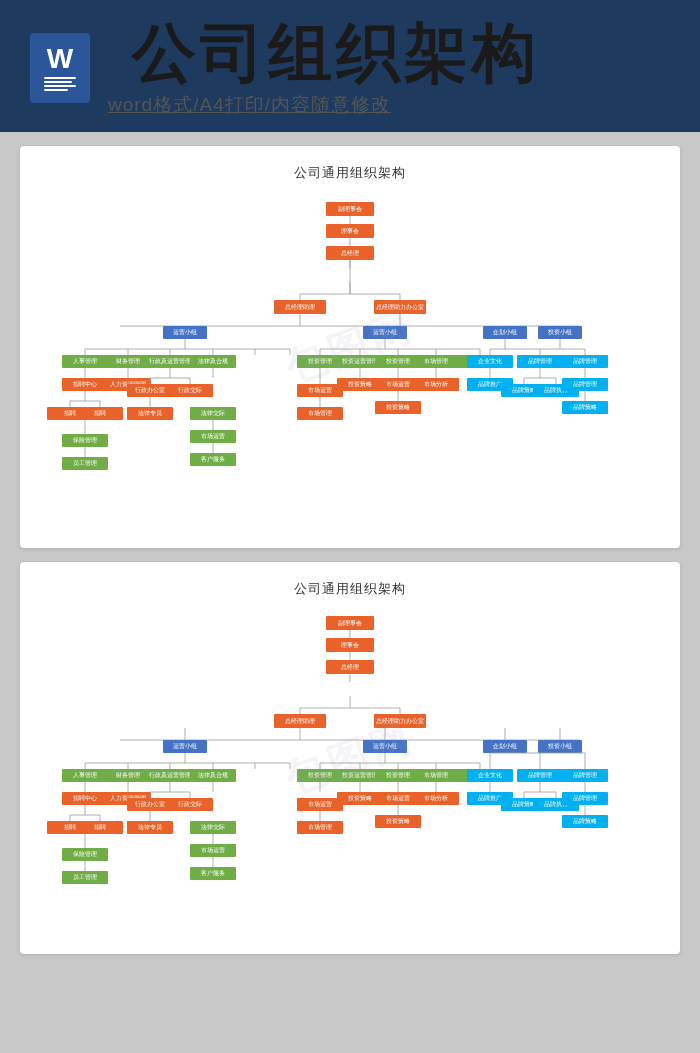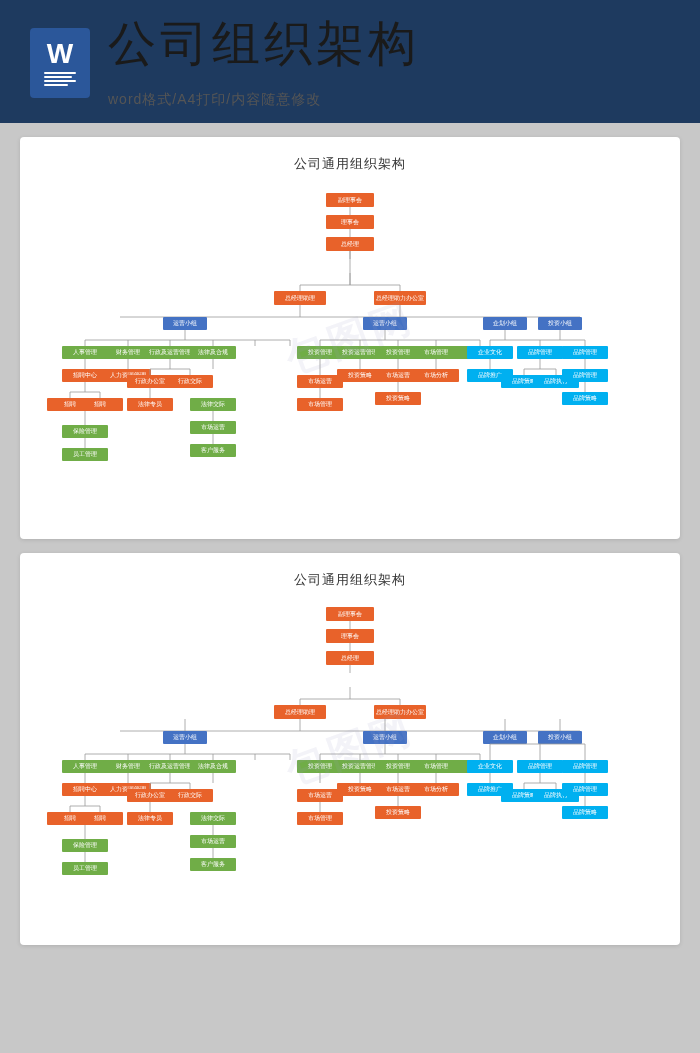--- a/index.html
+++ b/index.html
@@ -51,31 +51,33 @@
       height: 2px;
       border-radius: 1px;
     }
     .word-icon .line:nth-child(1) { width: 32px; }
     .word-icon .line:nth-child(2) { width: 28px; }
     .word-icon .line:nth-child(3) { width: 32px; }
     .word-icon .line:nth-child(4) { width: 24px; }
 
     .header-text-block { display: flex; flex-direction: column; }
     .header-title {
-      font-size: 48px;
-      font-weight: 400;
+      font-size: 64px;
+      font-weight: 700;
       color: #1a1a1a;
       letter-spacing: 4px;
       line-height: 1.1;
+      margin-left: 24px;
     }
     .header-subtitle {
-      font-size: 14px;
+      font-size: 19px;
       color: #555;
-      margin-top: 20px;
+      margin-top: 4px;
       letter-spacing: 1px;
+      text-decoration: underline;
     }
 
     
     .doc-card {
       background: white;
       margin: 14px 20px;
       border-radius: 4px;
       padding: 18px 10px 14px 10px;
       position: relative;
       overflow: hidden;

